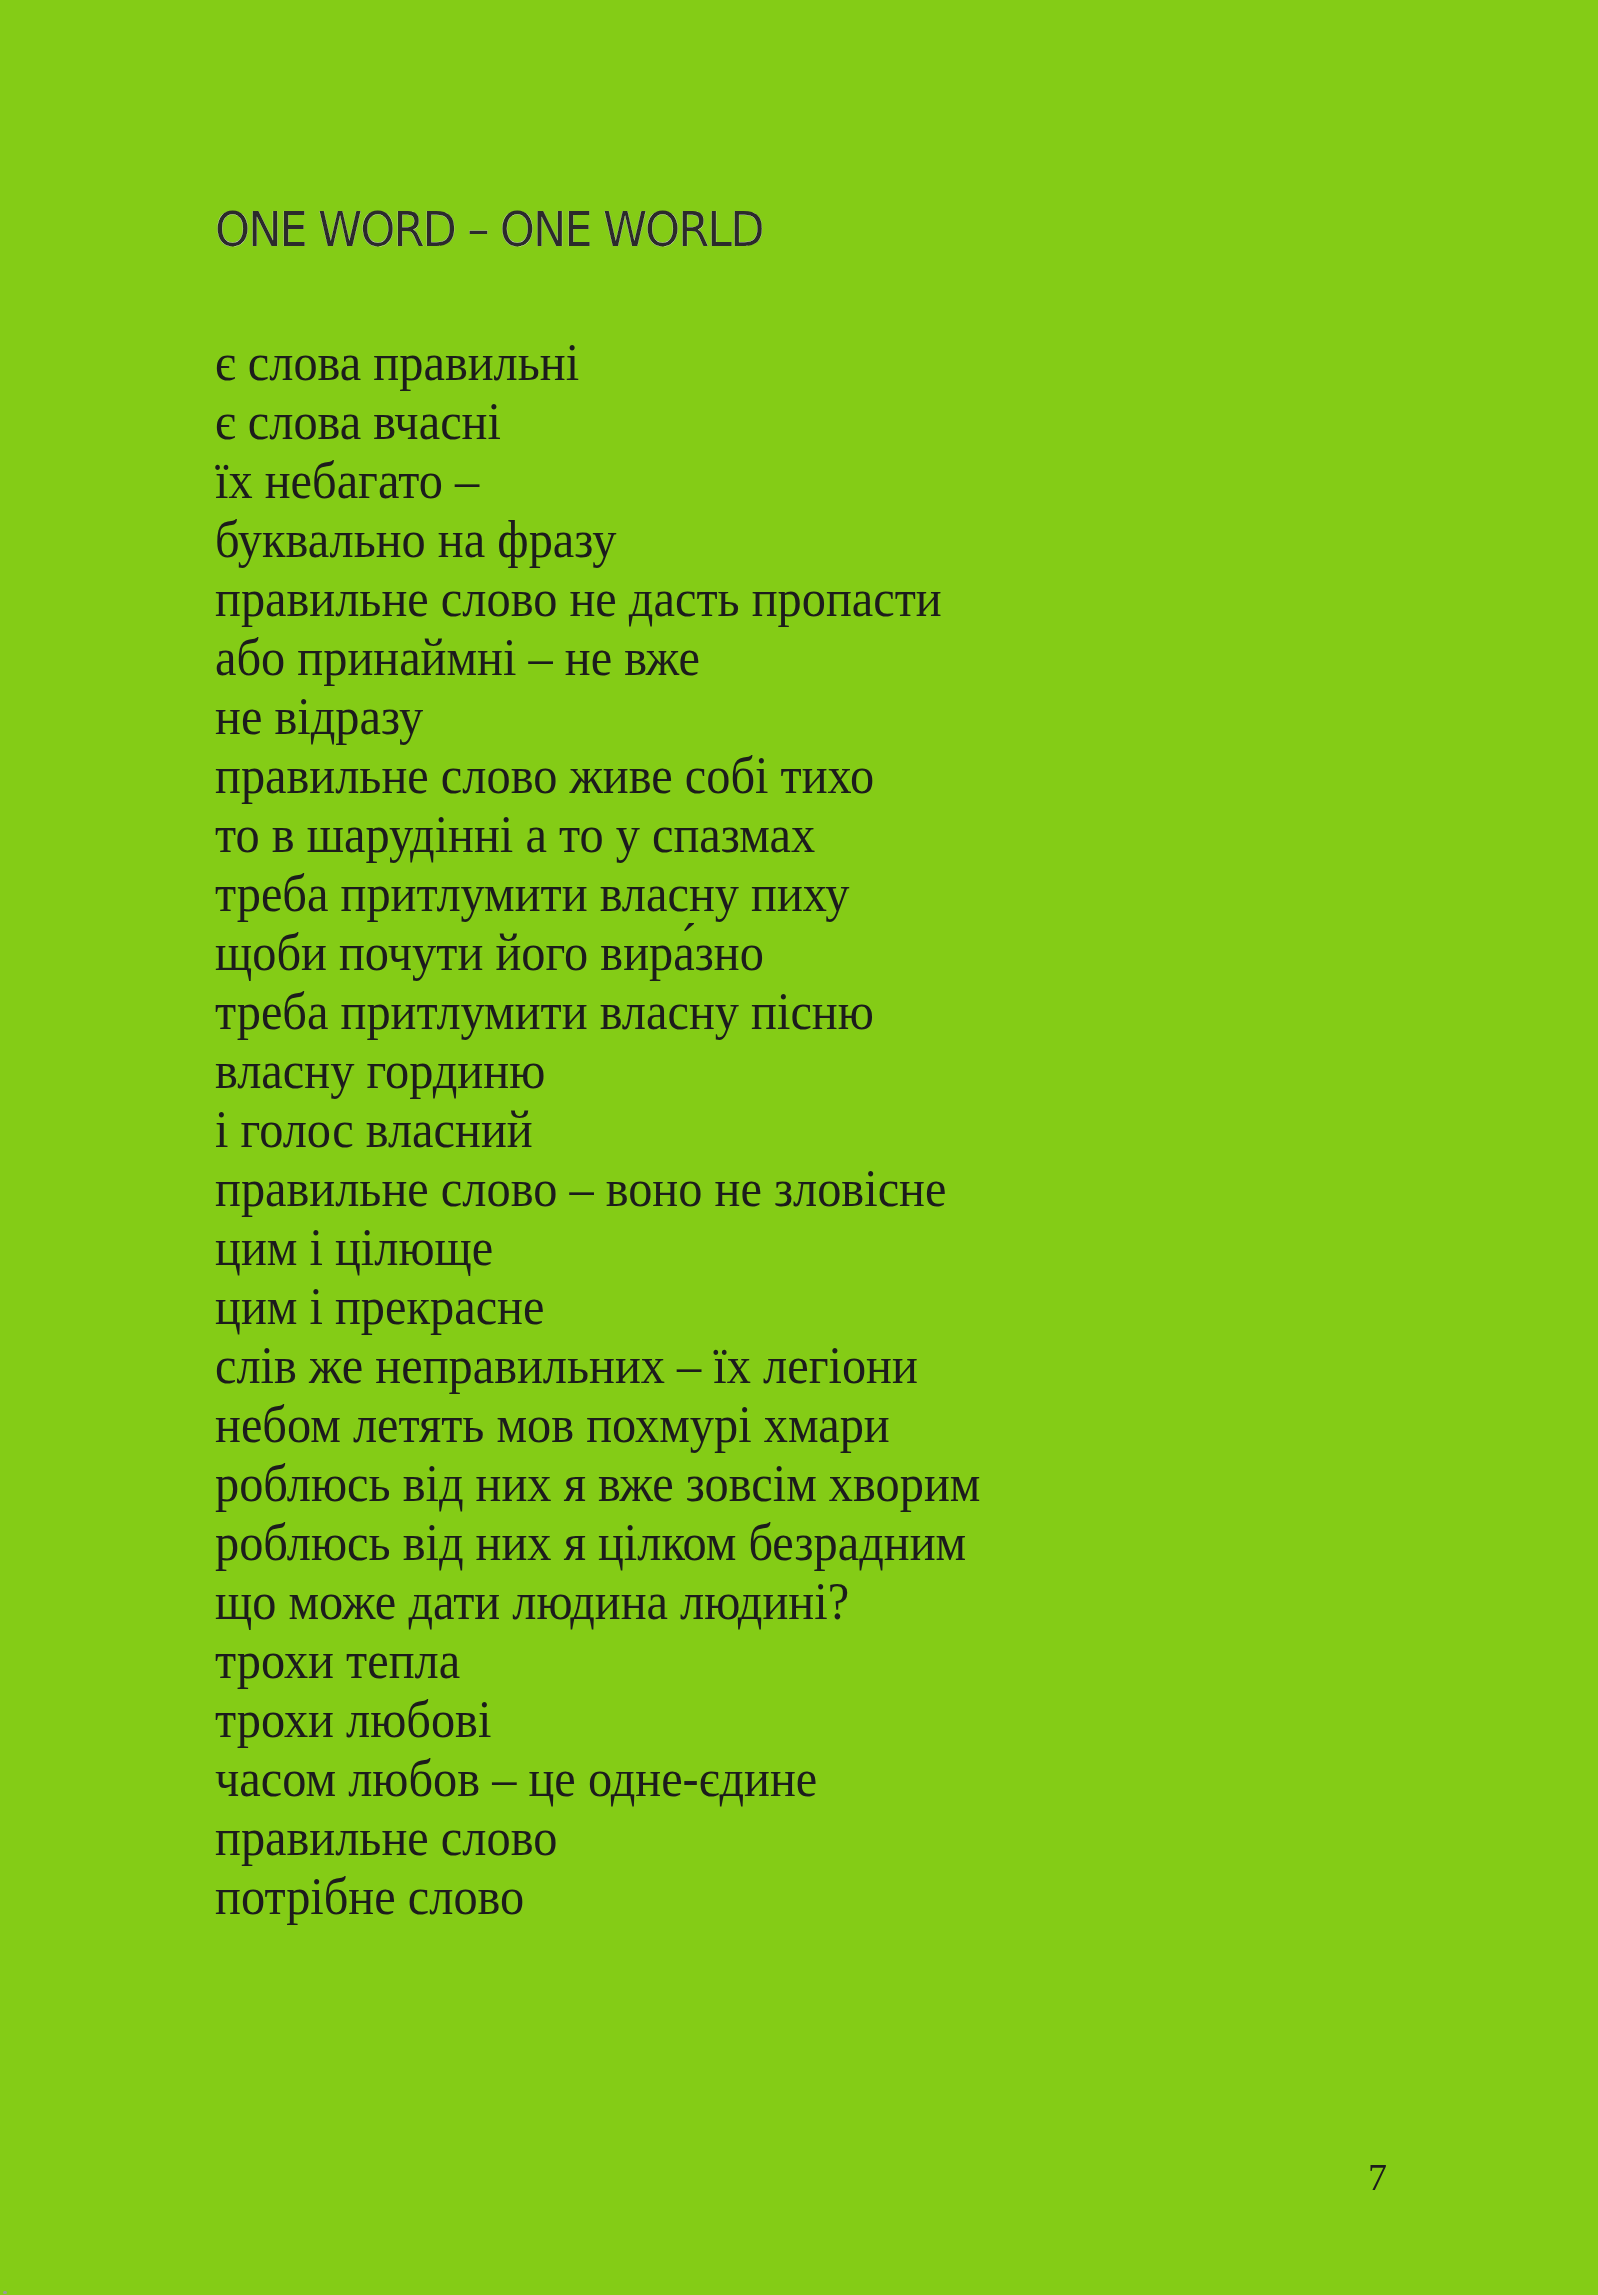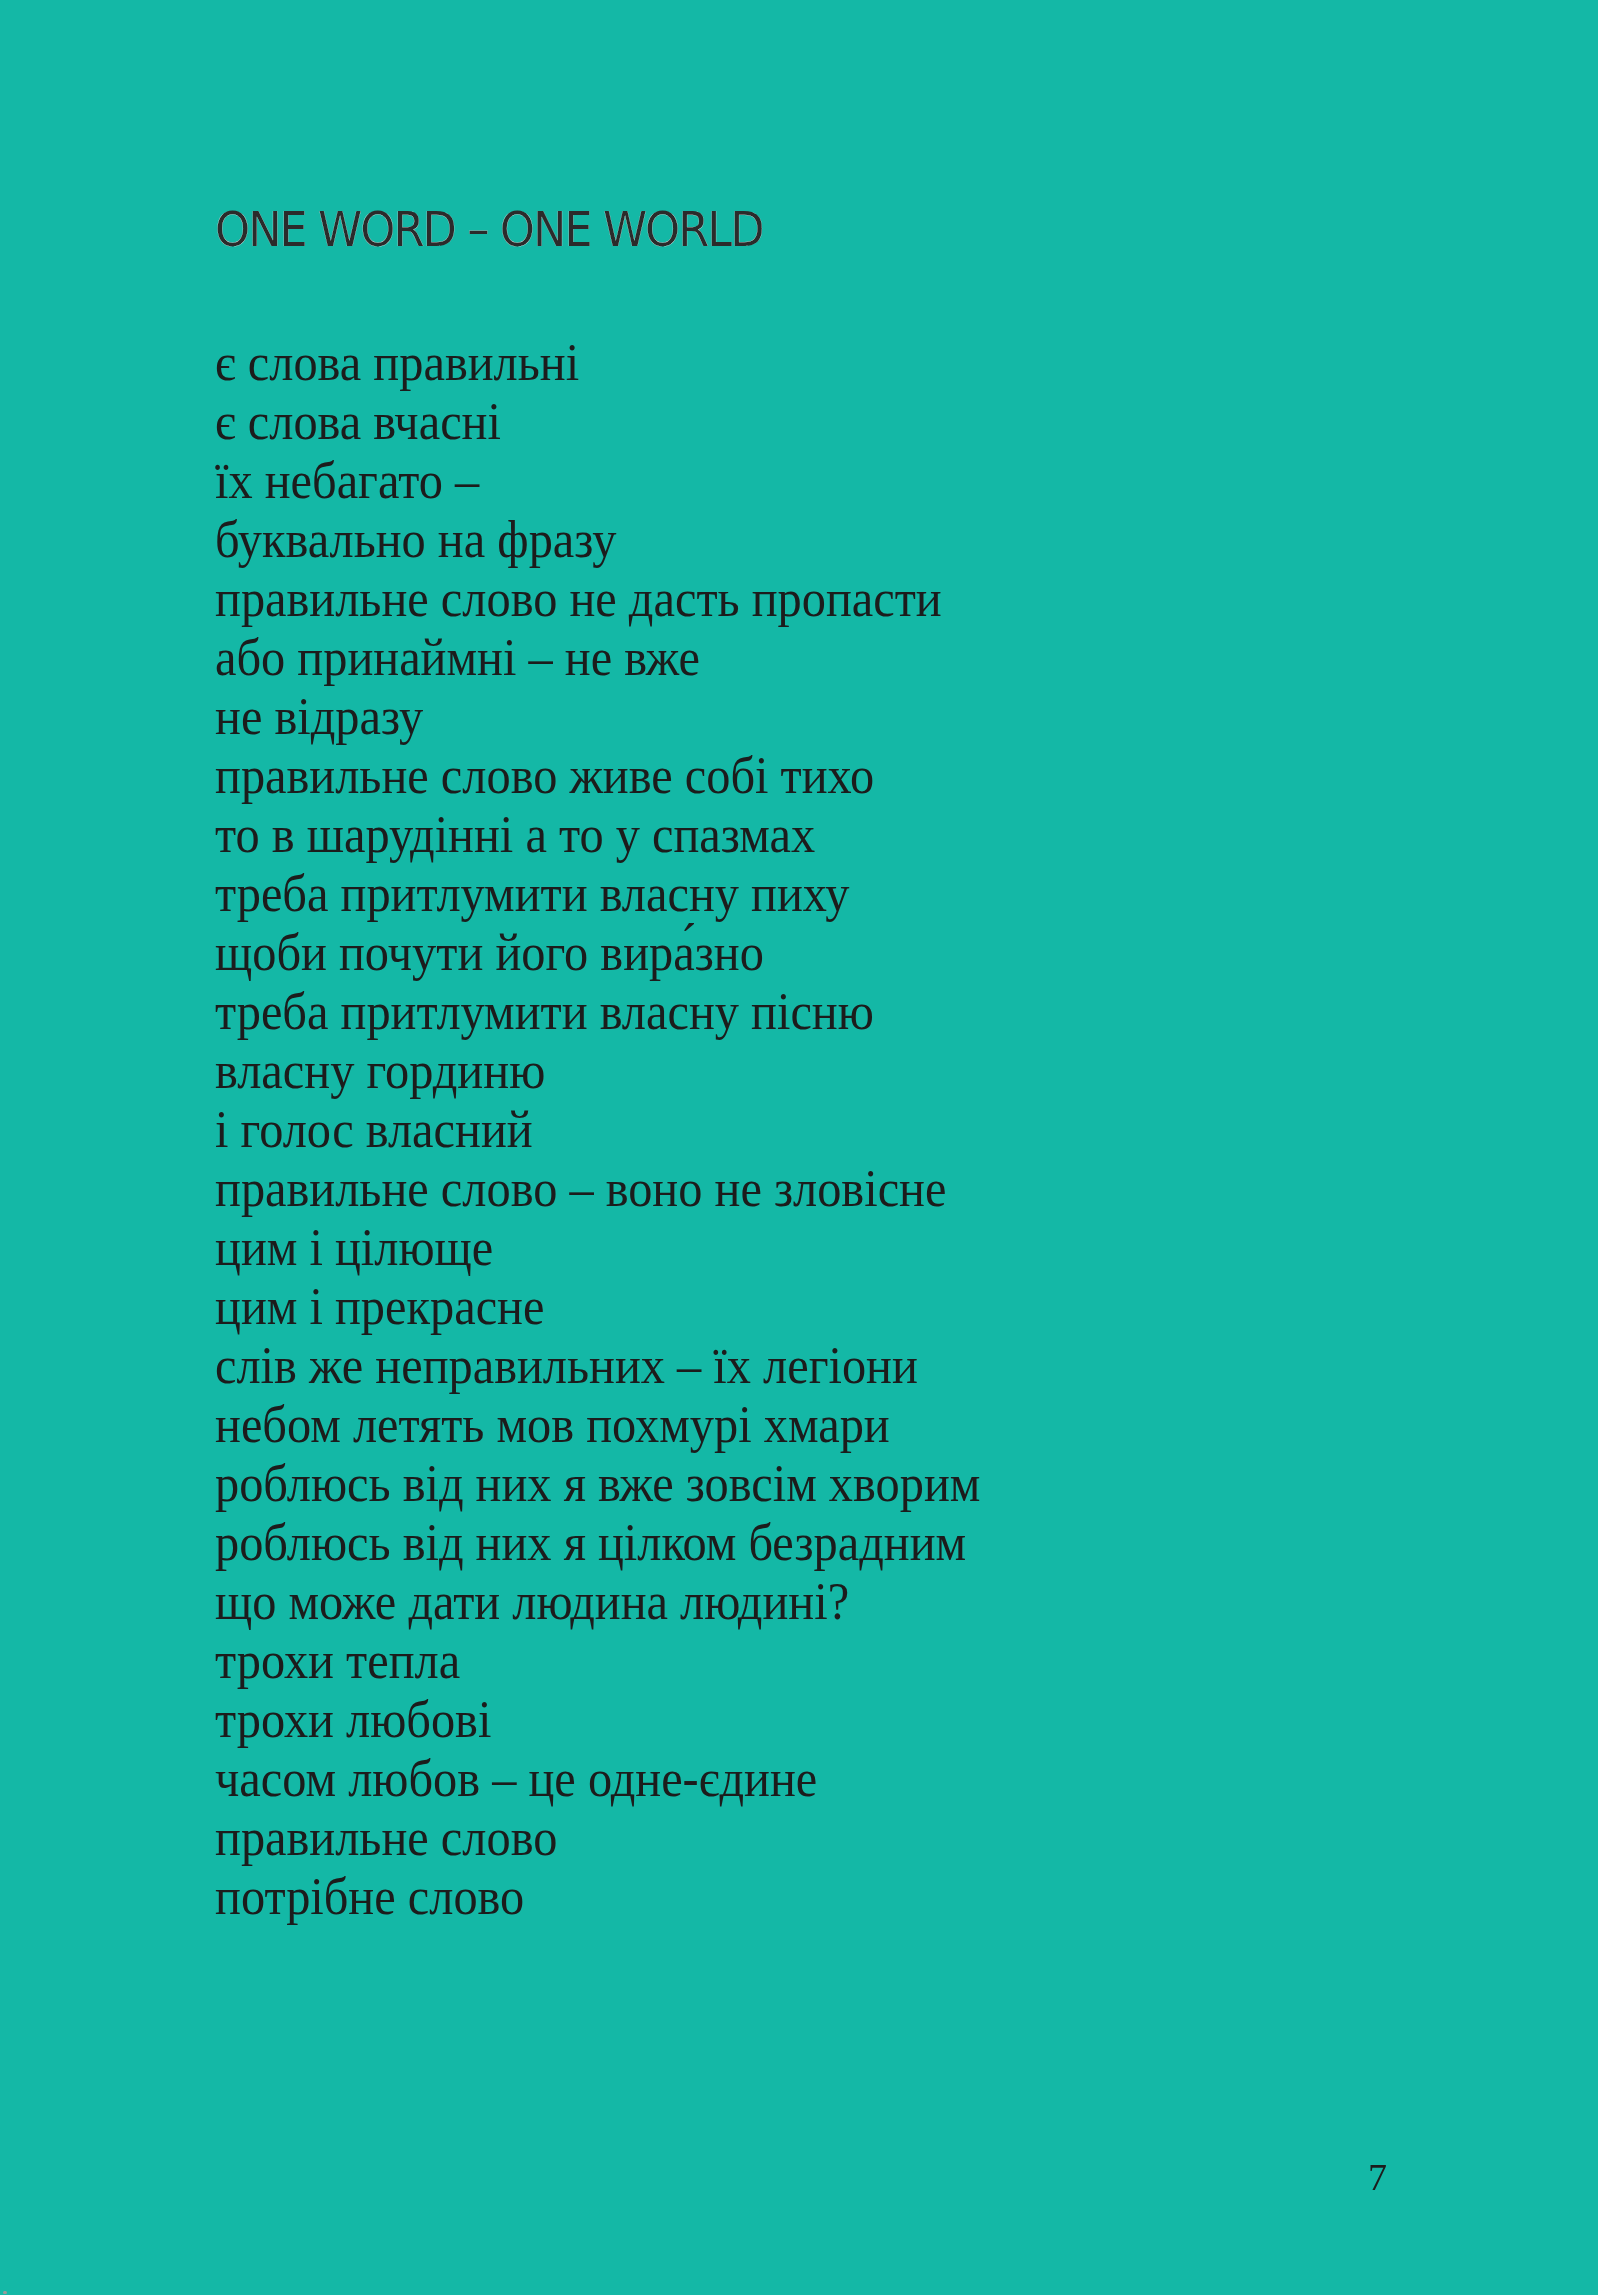--- a/index.html
+++ b/index.html
@@ -12,21 +12,21 @@
       height: 2295px;
       position: relative;
       overflow: hidden;
     }
     .page {
       position: absolute;
       left: 0;
       top: 0;
       width: 1598px;
       height: 2295px;
-      background: #14b8a6;
+      background: #84cc16;
     }
     .poem-title {
       position: absolute;
       left: 215px;
       top: 200px;
       margin: 0;
       font-family: "DejaVu Sans", sans-serif;
       font-weight: normal;
       font-size: 48px;
       line-height: 58px;

